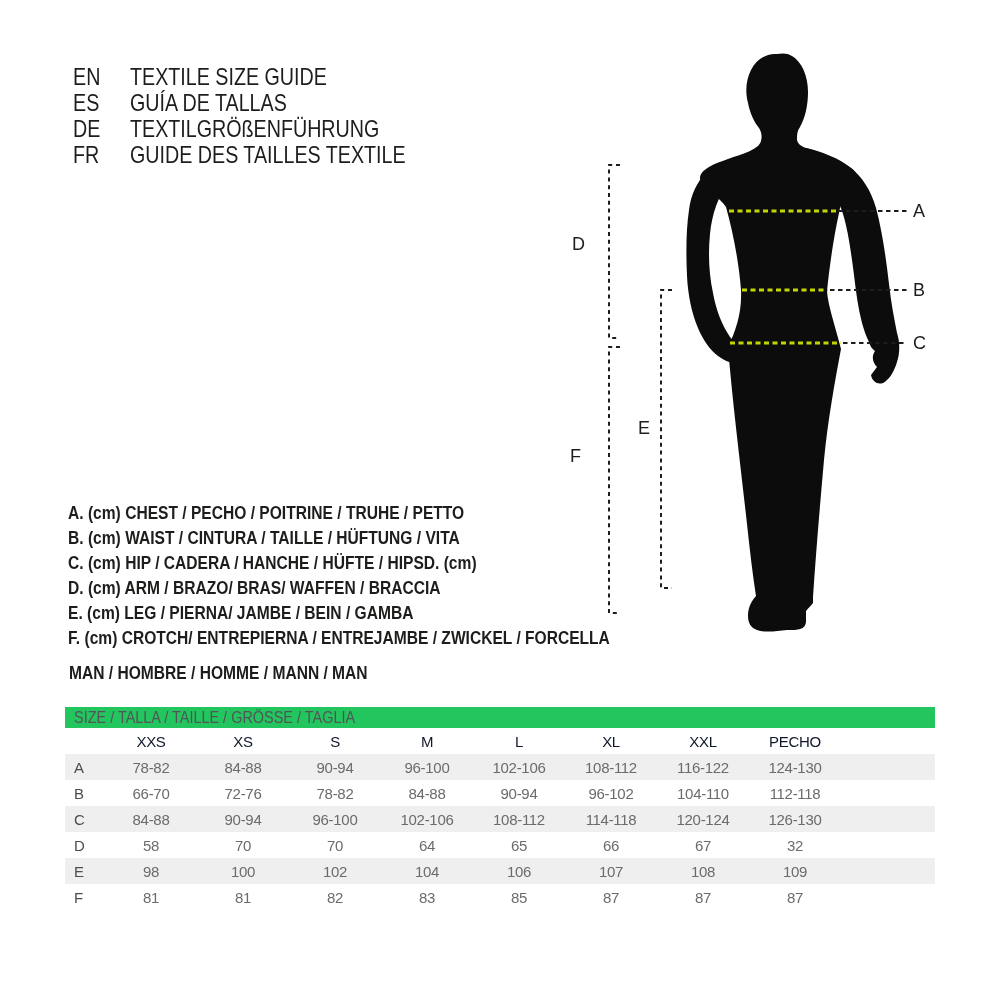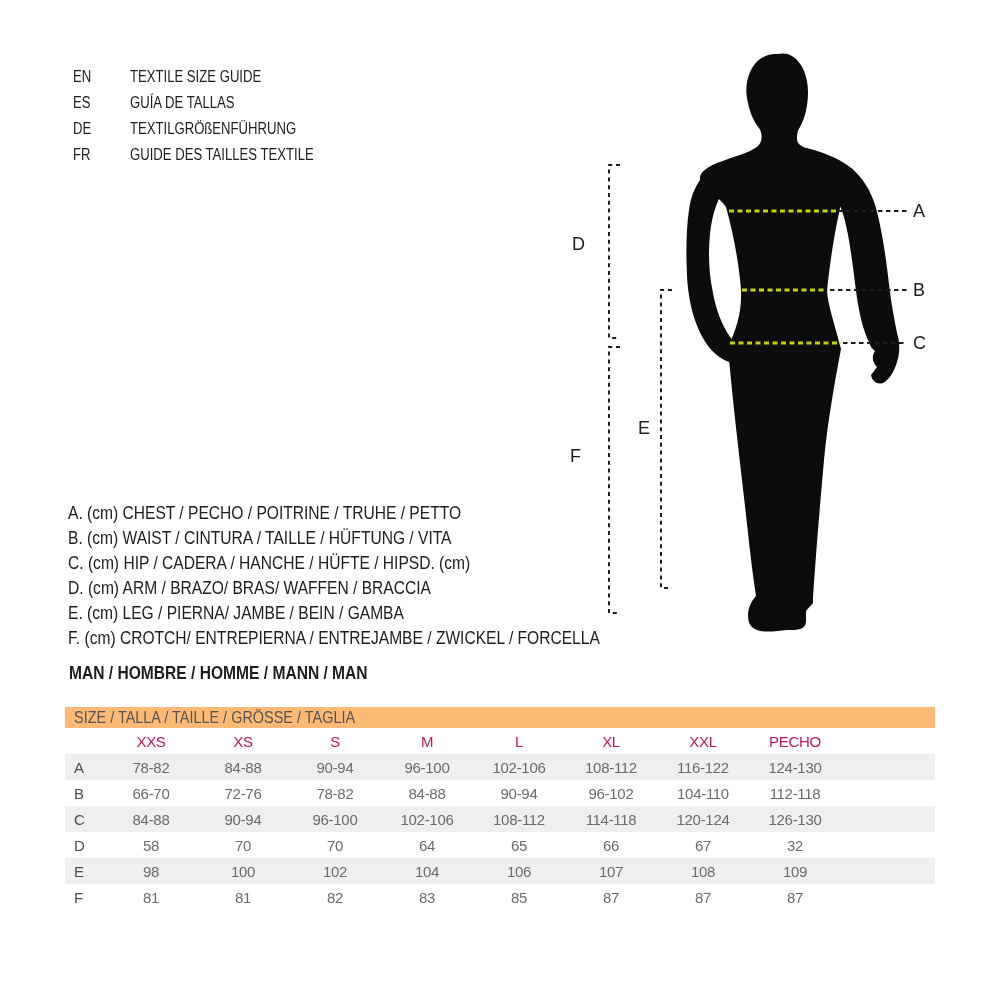--- a/index.html
+++ b/index.html
@@ -5,47 +5,47 @@
   html,body{margin:0;padding:0;}
   body{
     width:1000px;height:1000px;background:#ffffff;position:relative;overflow:hidden;
     font-family:"Liberation Sans",sans-serif;color:#1d1d1b;
   }
   .abs{position:absolute;}
   .cond{display:inline-block;transform:scaleX(0.82);transform-origin:0 50%;white-space:nowrap;}
 
   
   .lang-list{left:73px;top:64px;}
-  .lang-row{height:26px;line-height:26px;font-size:16px;display:flex;}
+  .lang-row{height:26px;line-height:26px;font-size:24px;display:flex;}
   .lang-code{width:57px;flex:0 0 57px;}
 
   
   .figure-svg{left:540px;top:30px;}
   .figure-svg text{font-size:18px;fill:#1d1d1b;font-family:"Liberation Sans",sans-serif;}
   .silhouette{fill:#0c0c0c;stroke:none;}
   .yline{stroke:#c2d500;stroke-width:3;stroke-dasharray:5 3.5;fill:none;}
   .bline{stroke:#1d1d1b;stroke-width:2;stroke-dasharray:4.5 3.5;fill:none;}
   .bracket{stroke:#1d1d1b;stroke-width:2;stroke-dasharray:4 3.8;fill:none;}
 
   
-  .measure-list{left:68px;top:500px;}
+  .measure-list{left:68px;top:500px;font-weight:bold;}
   .measure-row{height:25px;line-height:25px;font-size:19px;}
 
   
   .category{left:69px;top:662px;height:22px;line-height:22px;font-size:19px;font-weight:bold;}
 
   
   .size-table{left:65px;top:707px;width:870px;}
-  .table-title{height:21px;line-height:21px;background:#fdba74;color:#545458;font-size:17px;padding-left:9px;}
+  .table-title{height:21px;line-height:21px;background:#22c55e;color:#545458;font-size:17px;padding-left:9px;}
   .table-title .cond{transform:scaleX(0.85);}
   table{border-collapse:collapse;table-layout:fixed;width:870px;font-size:15px;letter-spacing:-0.3px;}
   td{height:26px;text-align:center;padding:0;color:#6b6b6b;overflow:hidden;}
   tr.shade{background:#efefef;}
   td.rowlabel{text-align:left;padding-left:9px;color:#4c4c4e;}
-  tr.cols td{color:#be185d;}
+  tr.cols td{color:#0f172a;}
 </style>
 </head>
 <body>
 
 <section class="abs lang-list">
   <div class="lang-row">
     <span class="lang-code"><span class="cond">EN</span></span>
     <span class="cond">TEXTILE SIZE GUIDE</span>
   </div>
   <div class="lang-row">

